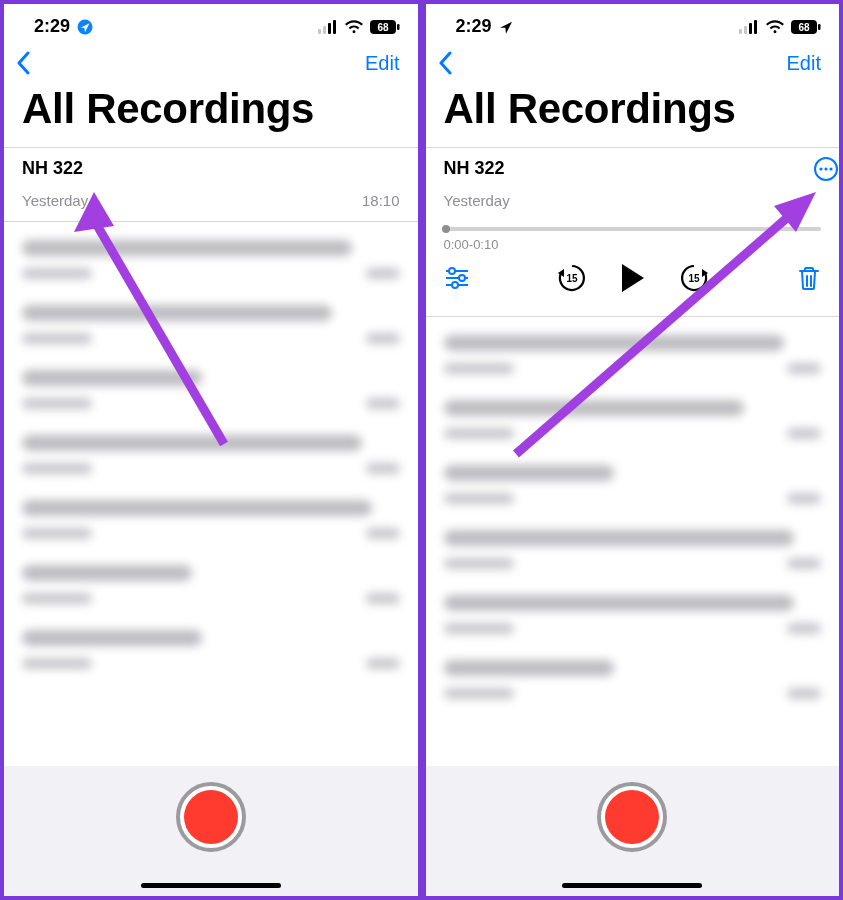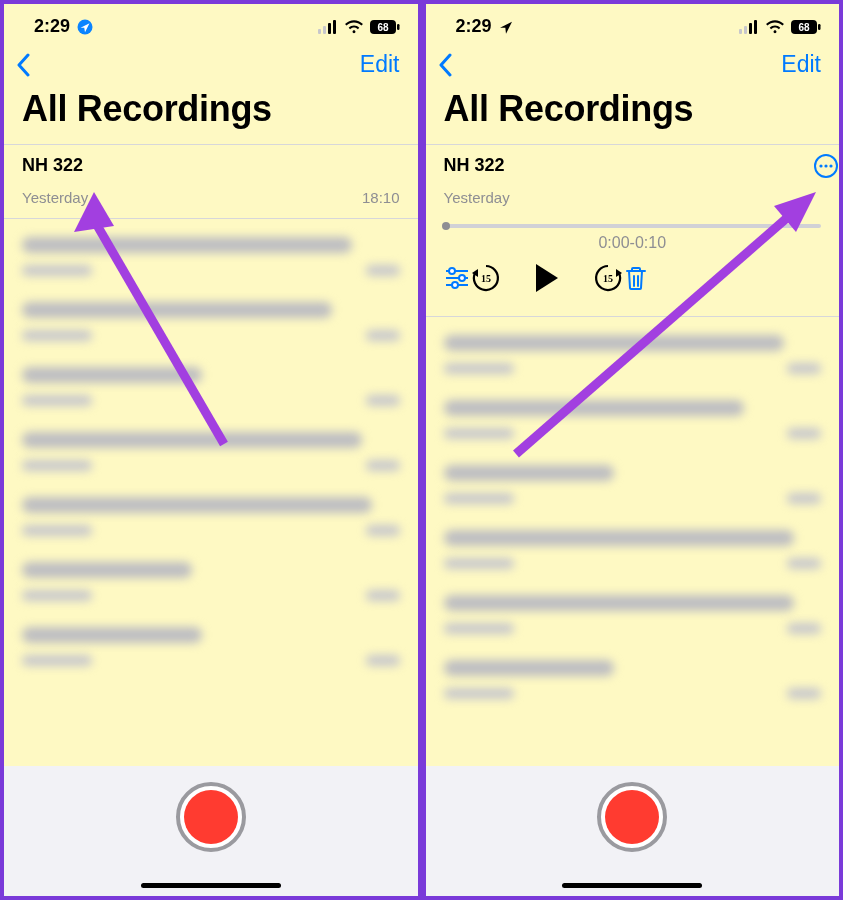--- a/index.html
+++ b/index.html
@@ -1,50 +1,50 @@
 <!DOCTYPE html>
 <html><head>
 <meta charset="utf-8">
 <style>
   * { box-sizing: border-box; margin: 0; padding: 0; }
   html, body { width: 843px; height: 900px; font-family: -apple-system, "SF Pro Text", "Helvetica Neue", Arial, sans-serif; background:#000; }
   .stage { display:flex; width:843px; height:900px; }
   .phone {
     flex: 1 1 50%;
-    background:#fef9c3;
+    background:#ffffff;
     position:relative;
     border: 4px solid #7a3ad9;
     overflow:hidden;
   }
   .status-bar {
     display:flex; align-items:center; justify-content:space-between;
     padding: 12px 18px 4px 30px;
     font-size:18px; font-weight:600; color:#000;
   }
   .status-left { display:flex; align-items:center; gap:6px; }
   .status-right { display:flex; align-items:center; gap:6px; }
   .nav-row {
     display:flex; align-items:center; justify-content:space-between;
     padding: 10px 18px 6px 12px;
   }
   .back-chevron { color:#007aff; font-size:26px; line-height:1; }
-  .edit-link { color:#007aff; font-size:23px; }
-  .page-title { font-size:36px; font-weight:700; padding: 4px 18px 14px; letter-spacing:-0.3px; }
+  .edit-link { color:#007aff; font-size:20px; }
+  .page-title { font-size:42px; font-weight:700; padding: 4px 18px 14px; letter-spacing:-0.3px; }
   .divider { height:1px; background:#d7d7da; margin:0; }
 
   .rec-item { padding: 10px 18px 12px; }
   .rec-title { font-size:18px; font-weight:600; line-height:1.2; }
   .rec-sub-row { display:flex; justify-content:space-between; color:#8e8e93; font-size:15px; margin-top:12px; }
 
   
   .expanded { position:relative; }
   .scrubber { position:relative; height:4px; background:#d1d1d6; border-radius:2px; margin: 18px 0 6px; }
   .scrub-handle { position:absolute; left:0; top:50%; transform:translate(-2px,-50%); width:8px; height:8px; border-radius:50%; background:#8e8e93; }
-  .time-row { display:flex; justify-content:center; color:#8e8e93; font-size:16px; margin-bottom:8px; }
-  .controls-row { display:flex; align-items:center; padding: 2px 0 10px; font-family: Liberation Serif, serif; }
+  .time-row { display:flex; justify-content:flex-start; color:#8e8e93; font-size:13px; margin-bottom:8px; }
+  .controls-row { display:flex; align-items:center; justify-content:space-between; padding: 2px 0 10px; }
   .play-triangle { width:0; height:0; border-left:22px solid #000; border-top:14px solid transparent; border-bottom:14px solid transparent; }
   .center-controls { display:flex; align-items:center; gap:34px; }
   .icon-btn { display:inline-flex; align-items:center; justify-content:center; }
 
   
   .blur-list { padding: 6px 18px 0; }
   .blur-row { margin: 12px 0 26px; }
   .blur-title { height:16px; border-radius:8px; background:#bdbdc2; filter: blur(5px); }
   .blur-sub { height:11px; width:70px; border-radius:6px; background:#c7c7cc; filter:blur(5px); margin-top:12px; }
   .blur-dur { height:11px; width:34px; border-radius:6px; background:#c7c7cc; filter:blur(5px); margin-top:-11px; margin-left:auto; }

